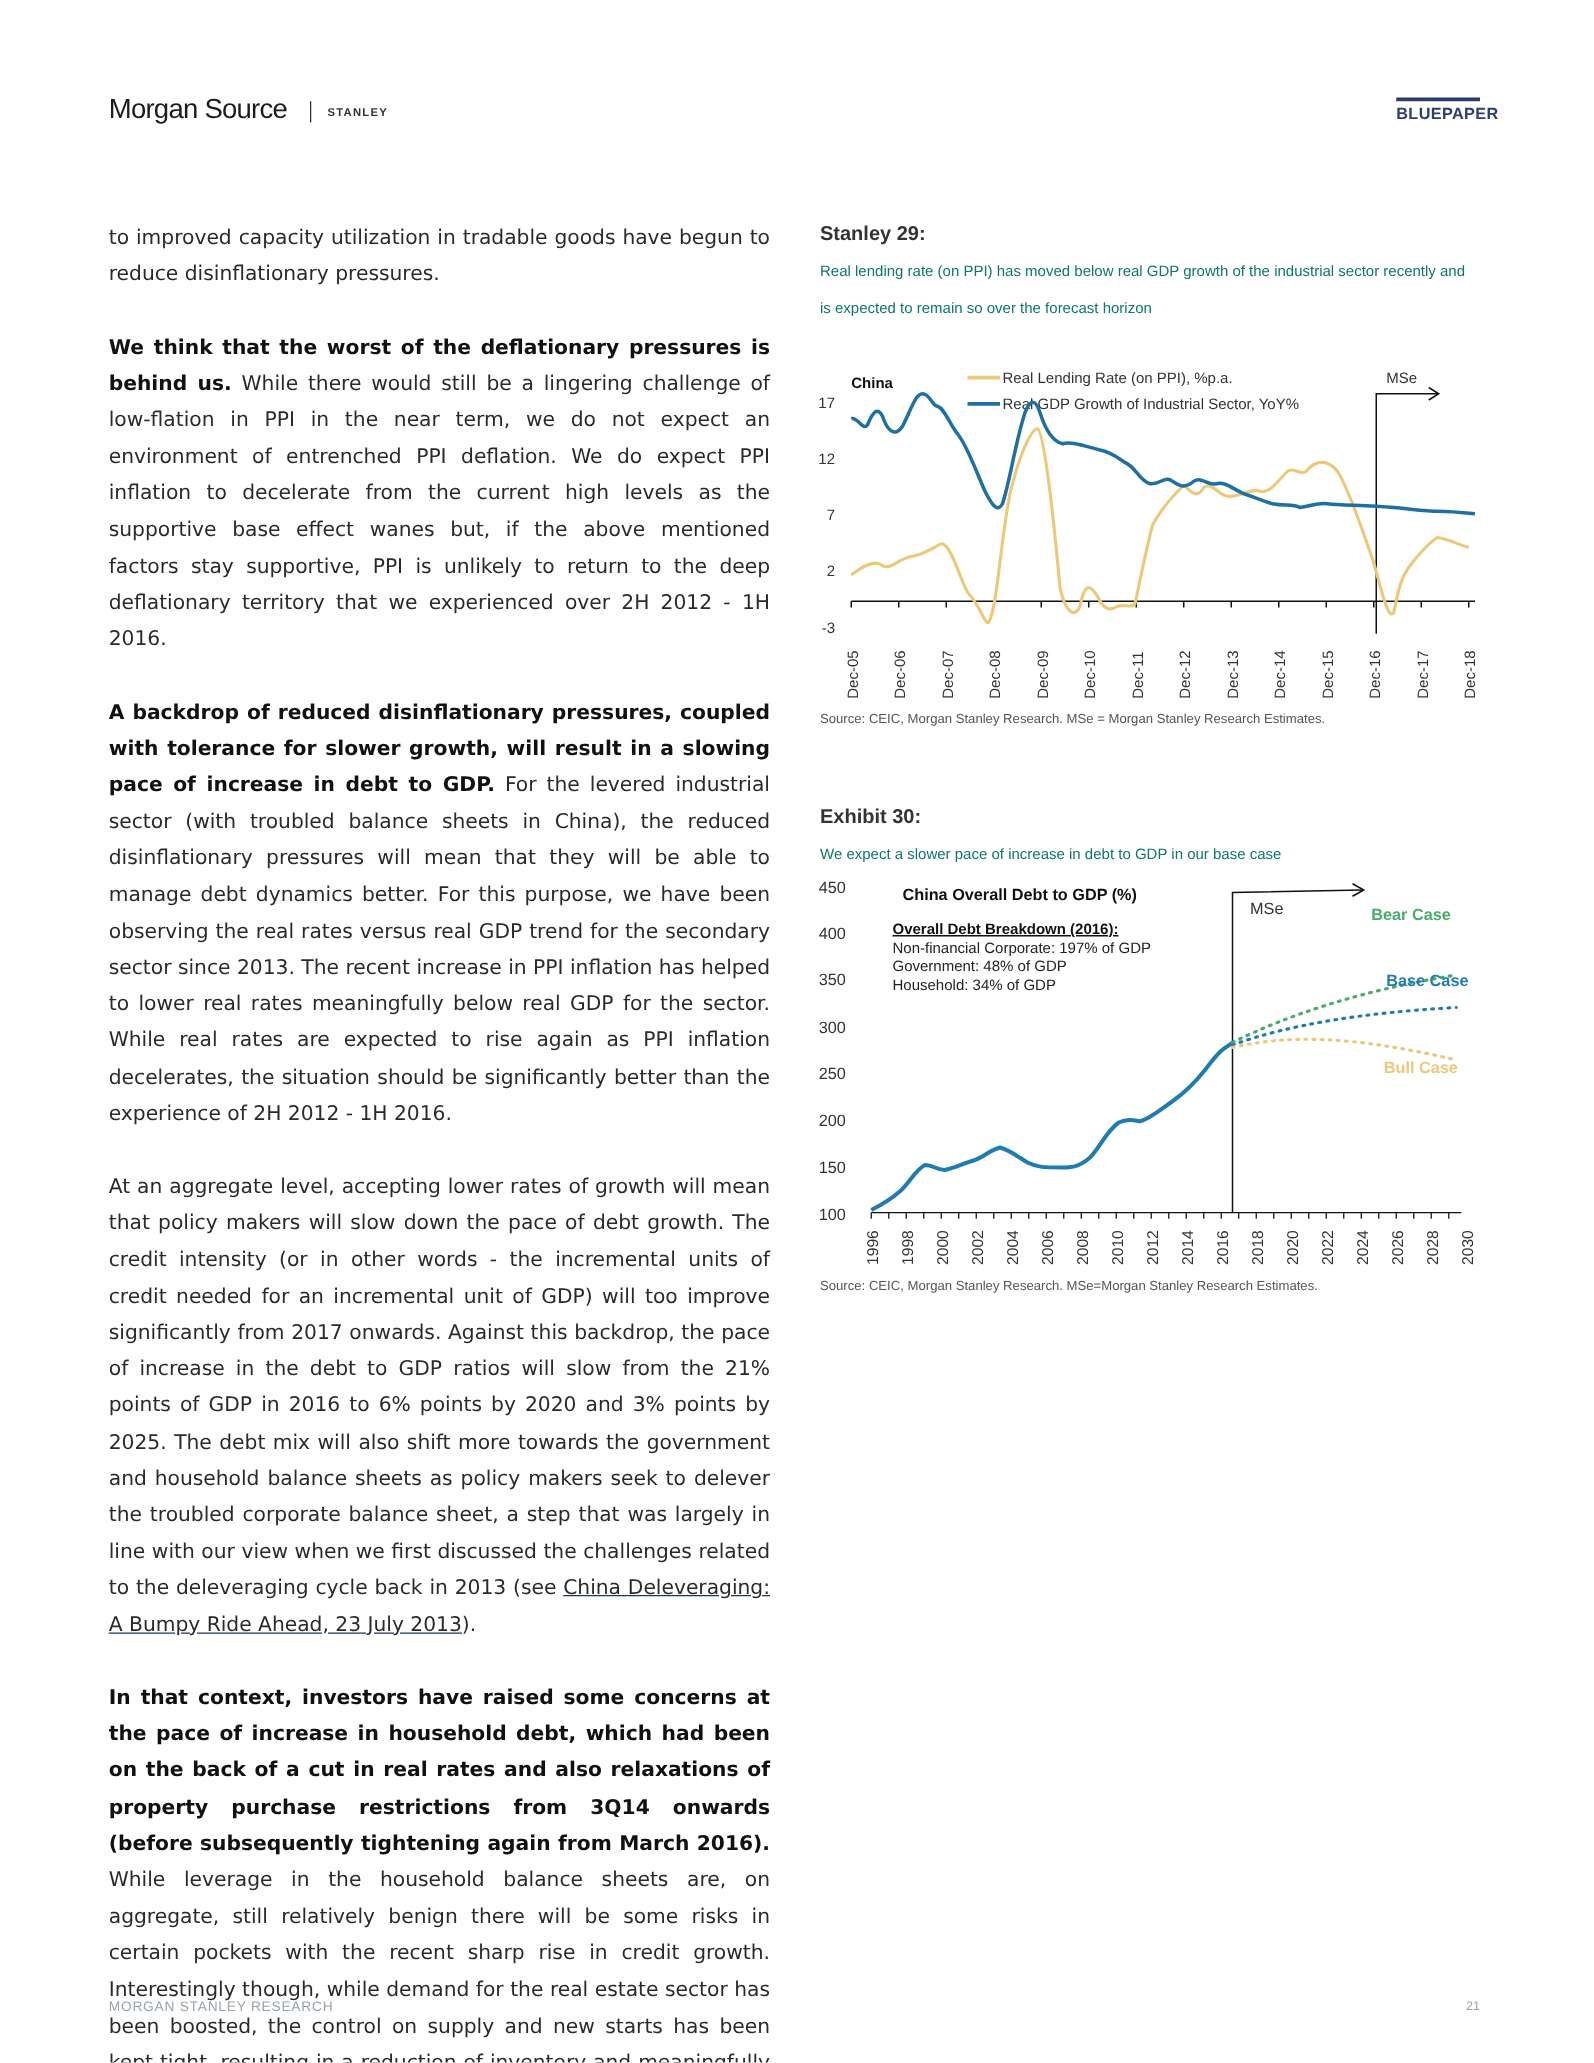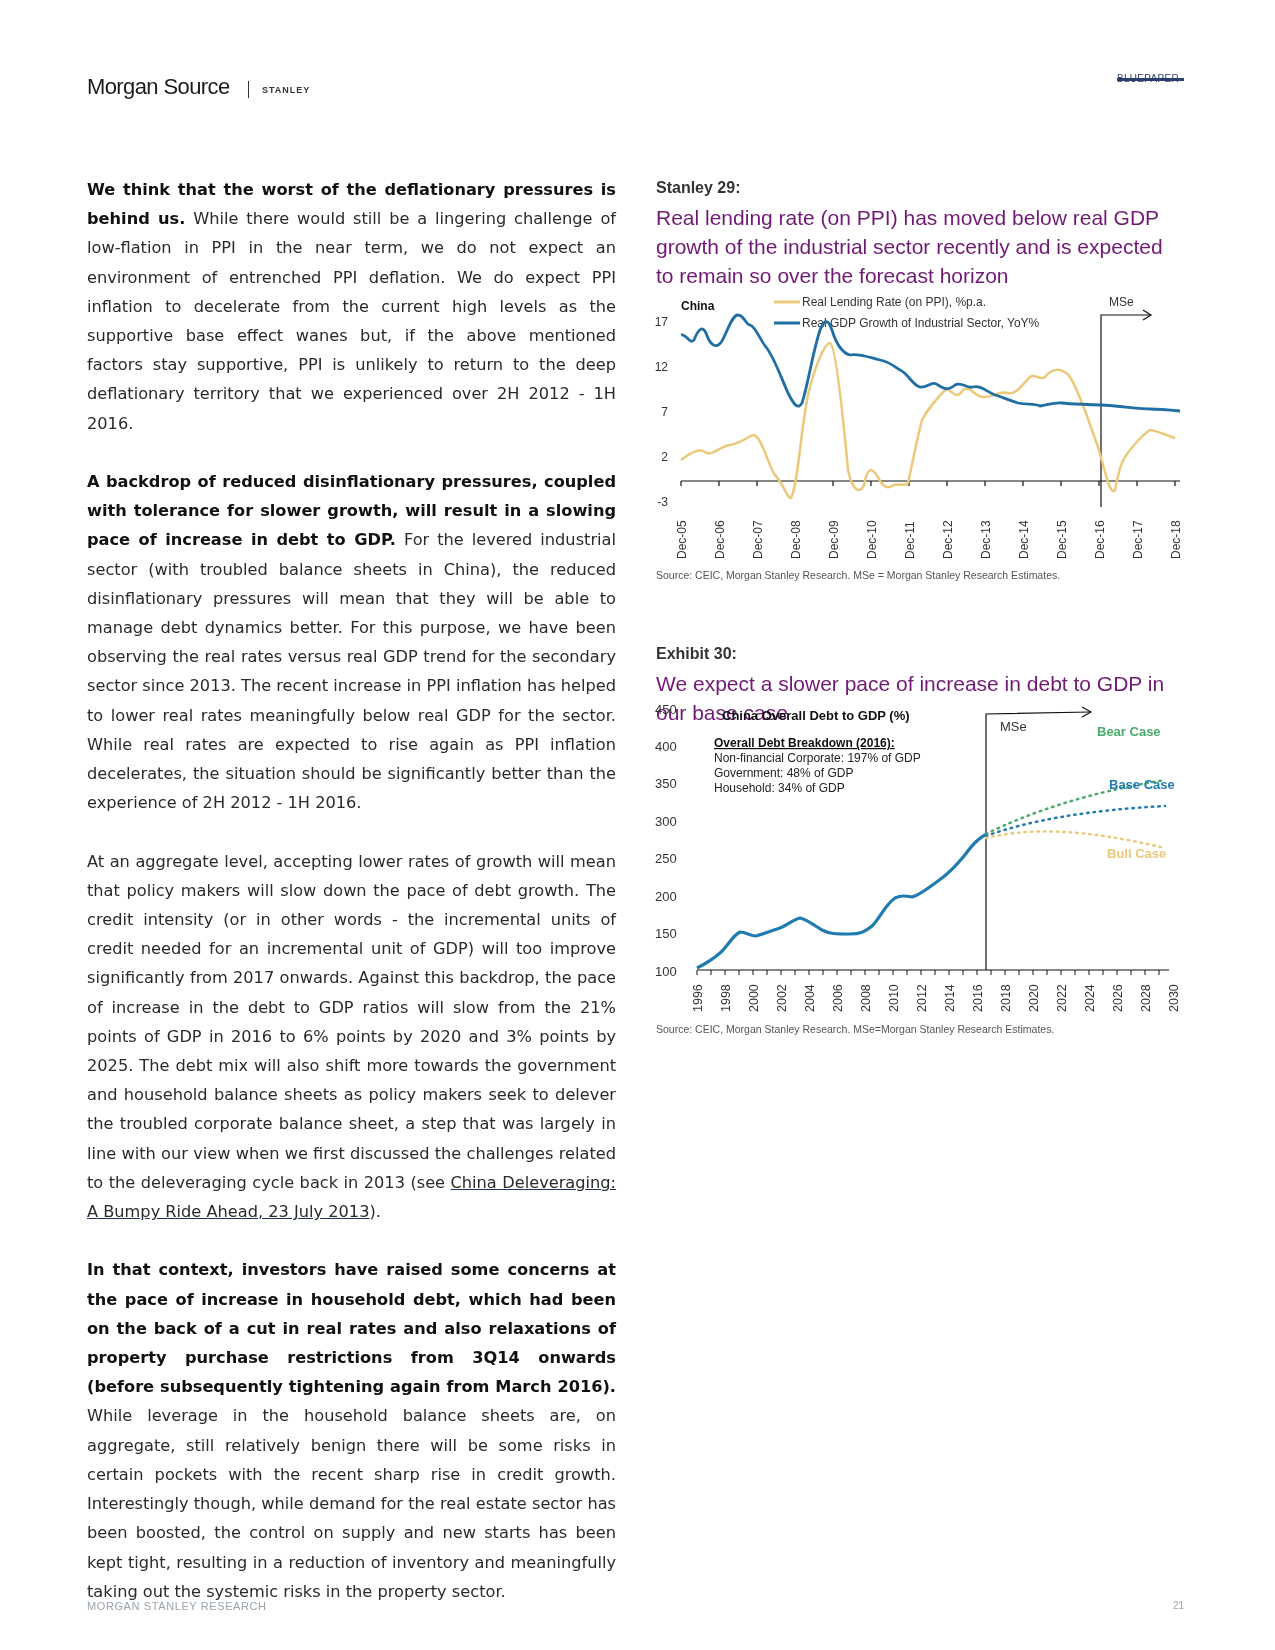--- a/index.html
+++ b/index.html
@@ -3,49 +3,50 @@
 <meta charset="utf-8">
 <style>
   html, body { margin:0; padding:0; background:#ffffff; }
   body { width:1275px; height:1650px; position:relative; overflow:hidden; font-family:"DejaVu Sans", sans-serif; color:#222; }
   .abs { position:absolute; }
   
   .brand { left:87px; top:74px; font-family:"Liberation Sans", sans-serif; font-size:22px; letter-spacing:-0.6px; color:#1b1b1b; }
   .brand-sep { left:248px; top:81px; width:1px; height:17px; background:#333; }
   .brand-sub { left:262px; top:85px; font-family:"Liberation Sans", sans-serif; font-size:9px; font-weight:bold; letter-spacing:1px; color:#333; }
   .bp-bar { left:1117px; top:78px; width:67px; height:3px; background:#2c3e6b; }
-  .bp-label { left:1117px; top:73px; font-family:"Liberation Sans", sans-serif; font-size:10px; font-weight:normal; color:#2c3e6b; letter-spacing:0.3px; }
+  .bp-label { left:1117px; top:83px; font-family:"Liberation Sans", sans-serif; font-size:13px; font-weight:bold; color:#2c3e6b; letter-spacing:0.3px; }
 
   
   .col-left { left:87px; top:175px; width:529px; font-family:"DejaVu Sans", sans-serif; font-size:16.2px; line-height:29.2px; color:#2a2a2a; text-align:justify; }
   .col-left p { margin:0 0 29.2px 0; }
   .col-left b { font-weight:bold; color:#111; }
   .col-left a { color:#2a2a2a; text-decoration:underline; text-decoration-color:#1f3561; }
 
   
   .ex-title { font-family:"Liberation Sans", sans-serif; font-size:16px; font-weight:bold; color:#333; }
-  .ex-sub { font-family:"Liberation Sans", sans-serif; font-size:21px; color:#701a75; line-height:29px; }
+  .ex-sub { font-family:"Liberation Sans", sans-serif; font-size:12px; color:#0f766e; line-height:29px; }
   .source { font-family:"Liberation Sans", sans-serif; font-size:10.5px; color:#555; }
 
   svg text { font-family:"Liberation Sans", sans-serif; }
 
   
   .foot-left { left:87px; top:1600px; font-family:"Liberation Sans", sans-serif; font-size:11px; color:#9aa3ab; letter-spacing:0.6px; }
   .foot-right { right:91px; top:1600px; font-family:"Liberation Sans", sans-serif; font-size:10px; color:#9aa3ab; }
 </style>
 </head>
 <body>
 
 <div class="abs brand">Morgan Source</div>
 <div class="abs brand-sep"></div>
 <div class="abs brand-sub">STANLEY</div>
 <div class="abs bp-bar"></div>
 <div class="abs bp-label">BLUEPAPER</div>
 
 <div class="abs col-left">
+  <p><span>to improved capacity utilization in tradable goods have begun to reduce disinflationary pressures.</span></p>
   <p><b>We think that the worst of the deflationary pressures is behind us.</b><span> While there would still be a lingering challenge of low-flation in PPI in the near term, we do not expect an environment of entrenched PPI deflation. We do expect PPI inflation to decelerate from the current high levels as the supportive base effect wanes but, if the above mentioned factors stay supportive, PPI is unlikely to return to the deep deflationary territory that we experienced over 2H 2012 - 1H 2016.</span></p>
   <p><b>A backdrop of reduced disinflationary pressures, coupled with tolerance for slower growth, will result in a slowing pace of increase in debt to GDP.</b><span> For the levered industrial sector (with troubled balance sheets in China), the reduced disinflationary pressures will mean that they will be able to manage debt dynamics better. For this purpose, we have been observing the real rates versus real GDP trend for the secondary sector since 2013. The recent increase in PPI inflation has helped to lower real rates meaningfully below real GDP for the sector. While real rates are expected to rise again as PPI inflation decelerates, the situation should be significantly better than the experience of 2H 2012 - 1H 2016.</span></p>
   <p><span>At an aggregate level, accepting lower rates of growth will mean that policy makers will slow down the pace of debt growth. The credit intensity (or in other words - the incremental units of credit needed for an incremental unit of GDP) will too improve significantly from 2017 onwards. Against this backdrop, the pace of increase in the debt to GDP ratios will slow from the 21% points of GDP in 2016 to 6% points by 2020 and 3% points by 2025. The debt mix will also shift more towards the government and household balance sheets as policy makers seek to delever the troubled corporate balance sheet, a step that was largely in line with our view when we first discussed the challenges related to the deleveraging cycle back in 2013 (see </span><a href="#">China Deleveraging: A Bumpy Ride Ahead, 23 July 2013</a><span>).</span></p>
   <p><b>In that context, investors have raised some concerns at the pace of increase in household debt, which had been on the back of a cut in real rates and also relaxations of property purchase restrictions from 3Q14 onwards (before subsequently tightening again from March 2016).</b><span> While leverage in the household balance sheets are, on aggregate, still relatively benign there will be some risks in certain pockets with the recent sharp rise in credit growth. Interestingly though, while demand for the real estate sector has been boosted, the control on supply and new starts has been kept tight, resulting in a reduction of inventory and meaningfully taking out the systemic risks in the property sector.</span></p>
 </div>
 
 <div class="abs ex-title" style="left:656px;top:179px;">Stanley 29:</div>
 <div class="abs ex-sub" style="left:656px;top:203px;width:528px;">Real lending rate (on PPI) has moved below real GDP growth of the industrial sector recently and is expected to remain so over the forecast horizon</div>
 
 <svg class="abs" style="left:650px;top:285px;" width="540" height="280">

